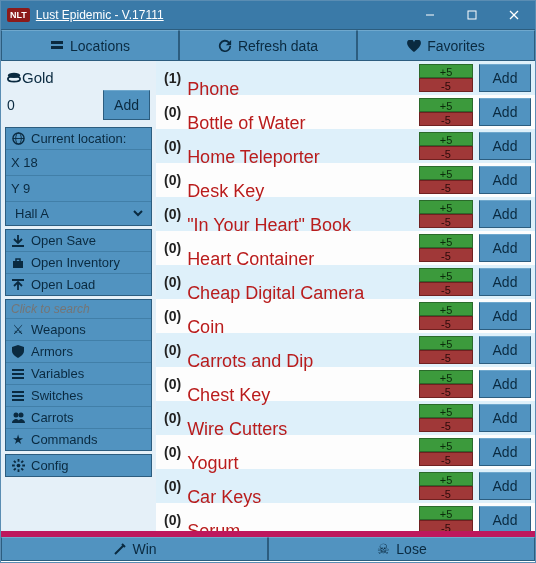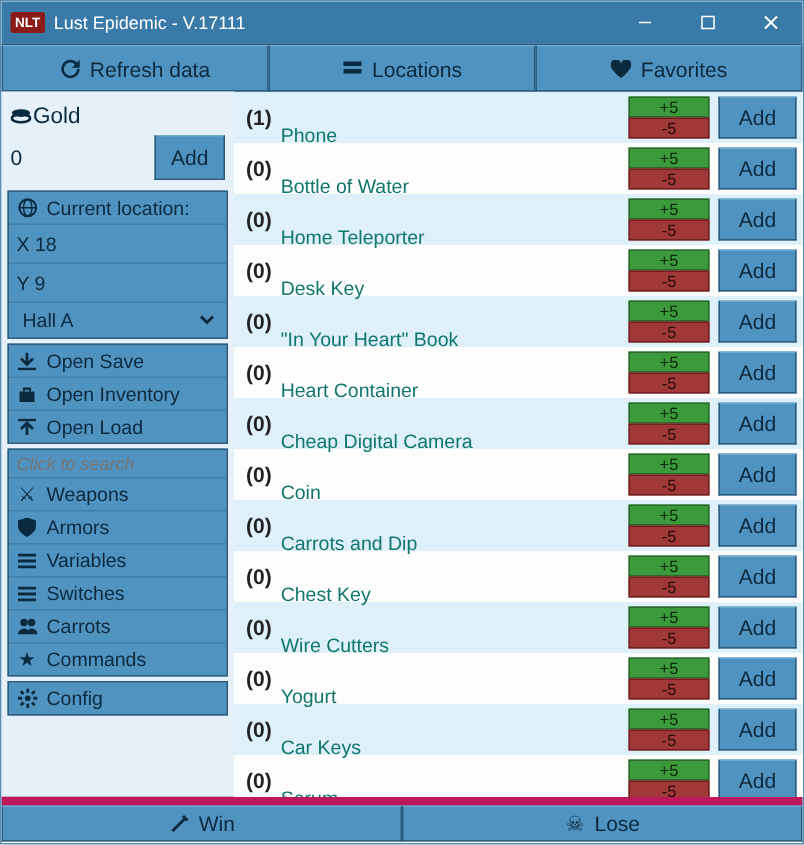--- a/index.html
+++ b/index.html
@@ -1,19 +1,19 @@
 <!DOCTYPE html>
 <html><head>
 <meta charset="utf-8">
 <style>
 * { box-sizing: border-box; margin: 0; padding: 0; font-family: Arial, sans-serif; }
 body { width: 536px; height: 563px; background: #fff; overflow: hidden; border: 1px solid #5a8db3; }
 .titlebar { background: #3a7aa8; height: 28px; display: flex; align-items: center; color: #fff; font-size: 12px; }
 .titlebar .logo { background: #8b1a1a; color: #fff; font-size: 9px; font-weight: bold; padding: 2px 3px; margin: 0 6px; border-radius: 2px; }
-.titlebar .title { flex: 1; }
+.titlebar .title { flex: 1; text-decoration: underline; }
 .titlebar .winbtn { width: 42px; height: 28px; display: flex; align-items: center; justify-content: center; color: #fff; }
 
 .tabs { display: flex; height: 32px; background: #3a7aa8; border-top: 1px solid #2c5d7f; }
 .tab { flex: 1; display: flex; align-items: center; justify-content: center; gap: 6px; background: #5193c0; color: #0a2a40; font-size: 14px; border: 1px solid #2c5d7f; border-top: 1px solid #6fa8cd; cursor: pointer; }
 
 .body { display: flex; height: 470px; }
 .sidebar { width: 155px; background: #e5f0f8; padding: 4px; display: flex; flex-direction: column; gap: 3px; overflow: hidden; }
 
 .gold-panel { background: transparent; padding: 4px 2px; }
 .gold-header { display: flex; align-items: center; gap: 1px; color: #0a2a40; font-size: 15px; }
@@ -32,21 +32,21 @@
 .search-input { background: transparent; border: none; color: #0a2a40; font-size: 12px; font-style: italic; flex: 1; outline: none; }
 
 .list { flex: 1; overflow-y: scroll; background: #fff; }
 .list::-webkit-scrollbar { width: 14px; }
 .list::-webkit-scrollbar-track { background: #dbe8f2; }
 .list::-webkit-scrollbar-thumb { background: #5193c0; border: 1px solid #2c5d7f; }
 .item { display: flex; align-items: center; height: 34px; padding: 0 4px 0 8px; gap: 6px; }
 .item:nth-child(odd) { background: #def0fa; }
 .item:nth-child(even) { background: #fdfdfd; }
 .item .qty { font-weight: bold; color: #222; font-size: 14px; }
-.item .name { flex: 1; color: #0f766e; font-size: 13px; margin-top: 22px; }
+.item .name { flex: 1; color: #b91c1c; font-size: 18px; margin-top: 22px; }
 .item .pm { display: flex; flex-direction: column; width: 54px; }
 .item .plus { background: #3c9a3c; color: #0a2a0a; font-size: 11px; text-align: center; height: 14px; line-height: 14px; border: 1px solid #2a6a2a; cursor: pointer; }
 .item .minus { background: #a03838; color: #2a0a0a; font-size: 11px; text-align: center; height: 14px; line-height: 14px; border: 1px solid #702020; cursor: pointer; }
 .item .addbtn { background: #5193c0; color: #0a2a40; border: 1px solid #2c5d7f; border-top-color: #6fa8cd; padding: 5px 10px; font-size: 14px; cursor: pointer; width: 52px; }
 
 .footer { display: flex; height: 30px; background: #5193c0; border-top: 6px solid #be185d; }
 .fbtn { flex: 1; display: flex; align-items: center; justify-content: center; gap: 6px; color: #0a2a40; font-size: 14px; border: 1px solid #2c5d7f; border-top: 1px solid #6fa8cd; cursor: pointer; }
 
 .ico { width: 14px; height: 14px; display: inline-flex; align-items: center; justify-content: center; }
 </style>
@@ -68,39 +68,39 @@
     </div>
   <div class="winbtn">
       <svg width="10" height="10">
         <line x1="1" y1="1" x2="9" y2="9" stroke="#fff" stroke-width="1.3"></line>
         <line x1="9" y1="1" x2="1" y2="9" stroke="#fff" stroke-width="1.3"></line>
       </svg>
     </div>
 </div>
 
 <div class="tabs">
-  <div class="tab">
-    <span class="ico">
-        <svg width="14" height="14" viewBox="0 0 16 16">
-          <path d="M13 3a7 7 0 1 0 2 5h-2a5 5 0 1 1-1.5-3.5L9 7h6V1z" fill="#0a2a40"></path>
-        </svg>
-      </span>
-    <span>Refresh data</span>
-  </div>
   <div class="tab">
     <span class="ico">
         <svg width="14" height="12" viewBox="0 0 14 12">
           <rect x="1" y="1" width="12" height="3" fill="#0a2a40"></rect>
           <rect x="1" y="6" width="12" height="3" fill="#0a2a40"></rect>
         </svg>
       </span>
     <span>Locations</span>
   </div>
   <div class="tab">
     <span class="ico">
+        <svg width="14" height="14" viewBox="0 0 16 16">
+          <path d="M13 3a7 7 0 1 0 2 5h-2a5 5 0 1 1-1.5-3.5L9 7h6V1z" fill="#0a2a40"></path>
+        </svg>
+      </span>
+    <span>Refresh data</span>
+  </div>
+  <div class="tab">
+    <span class="ico">
         <svg width="14" height="12" viewBox="0 0 16 14">
           <path d="M8 14S0 8 0 4a4 4 0 0 1 8-1 4 4 0 0 1 8 1c0 4-8 10-8 10z" fill="#0a2a40"></path>
         </svg>
       </span>
     <span>Favorites</span>
   </div>
 </div>
 
 <div class="body">
   <div class="sidebar">

